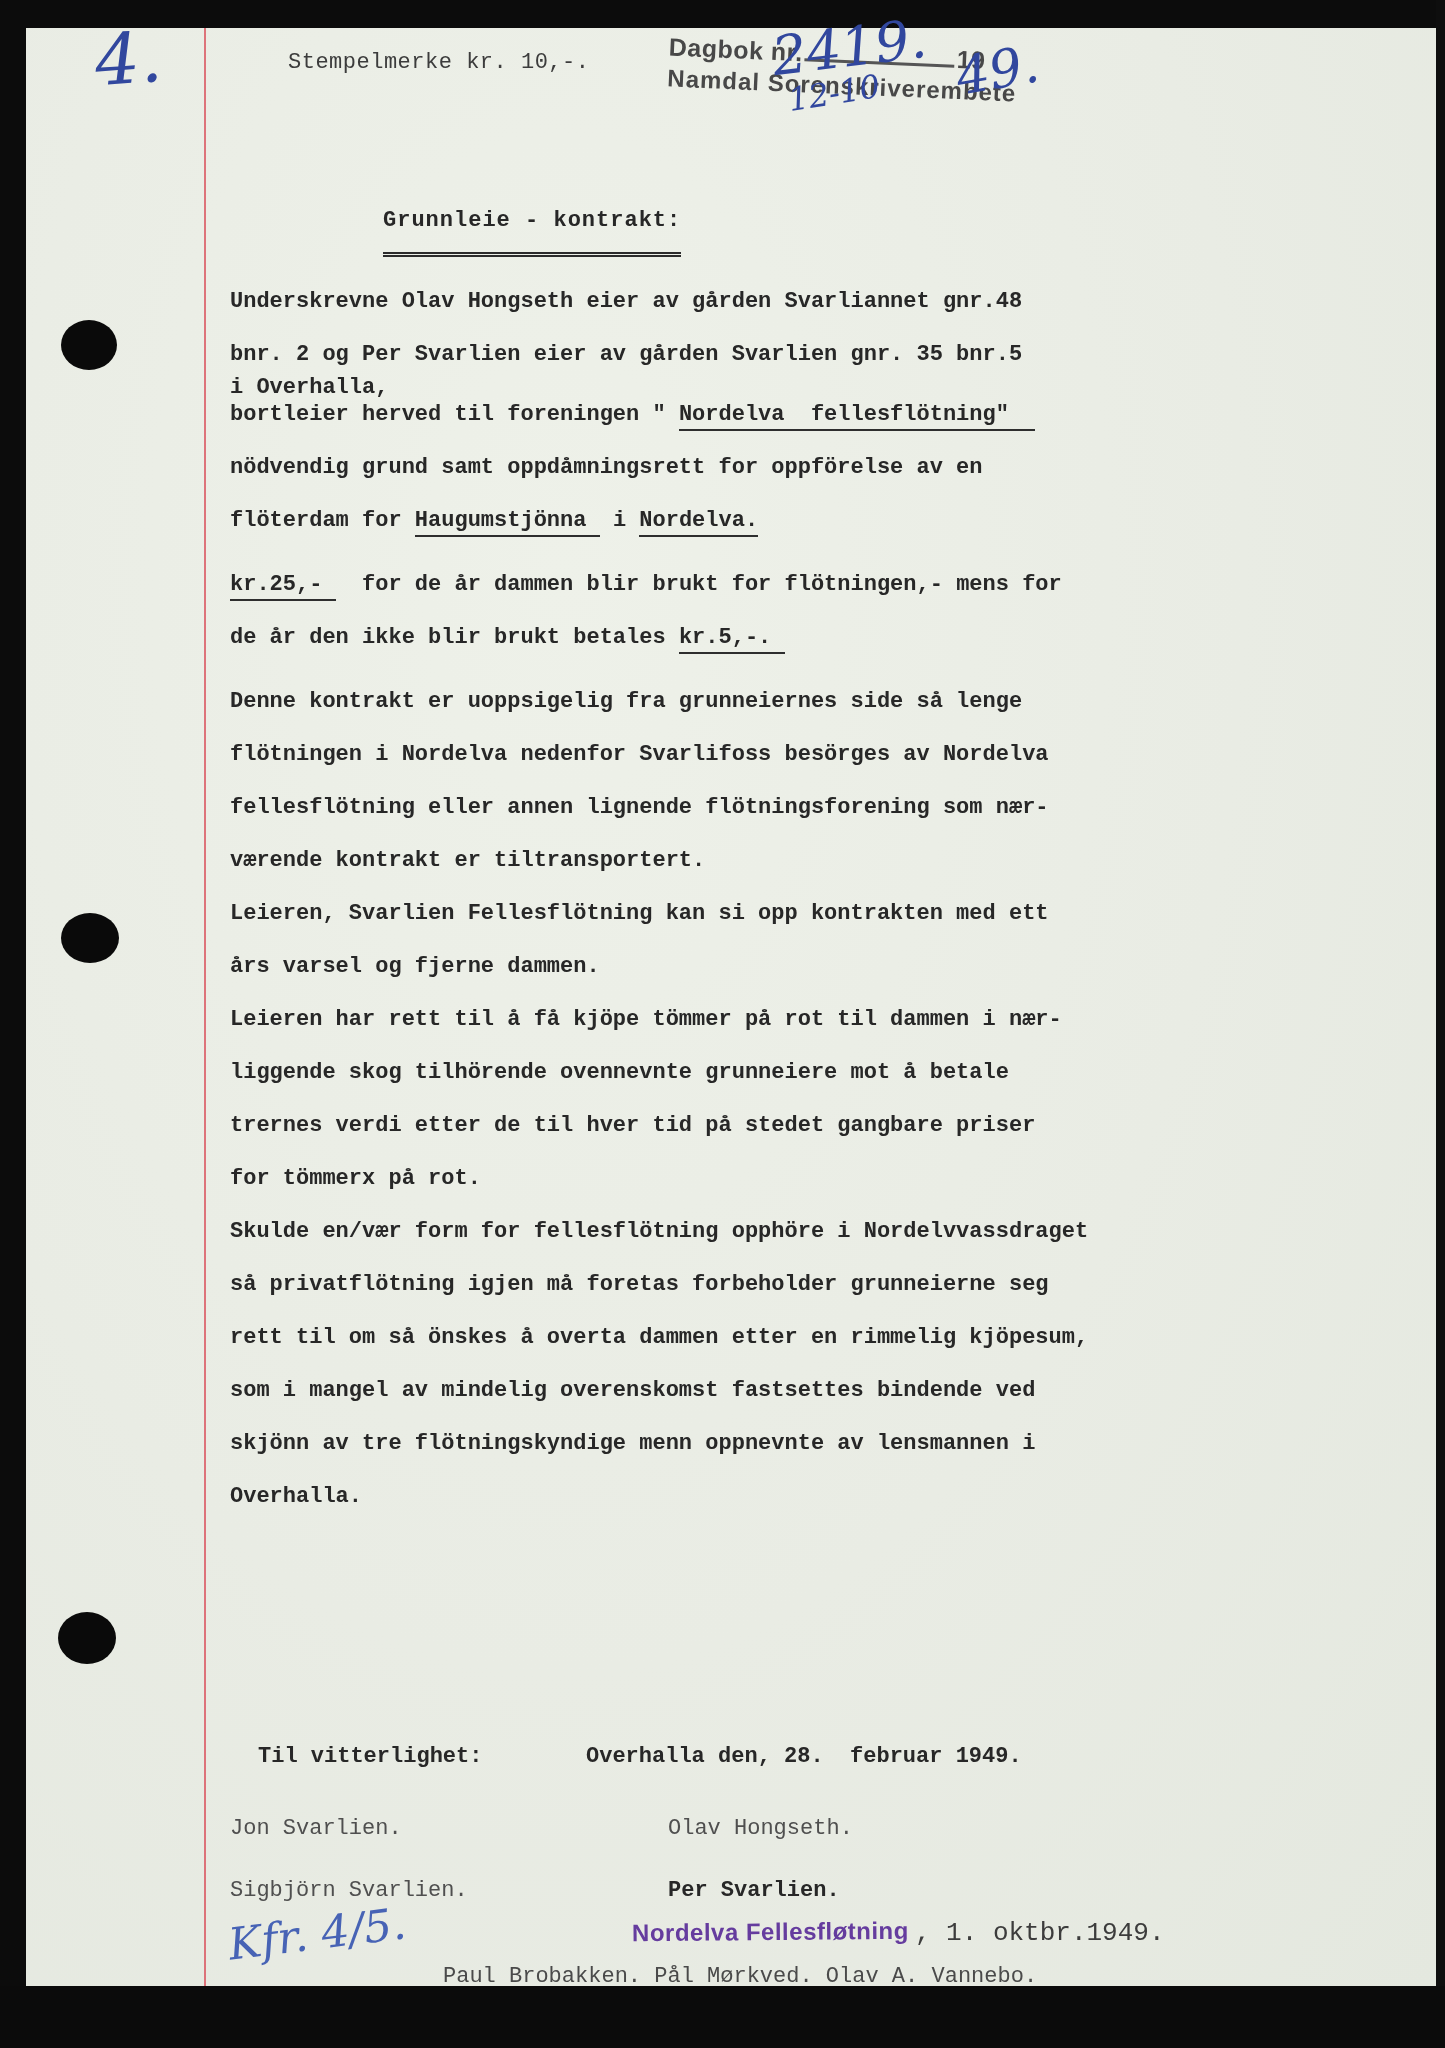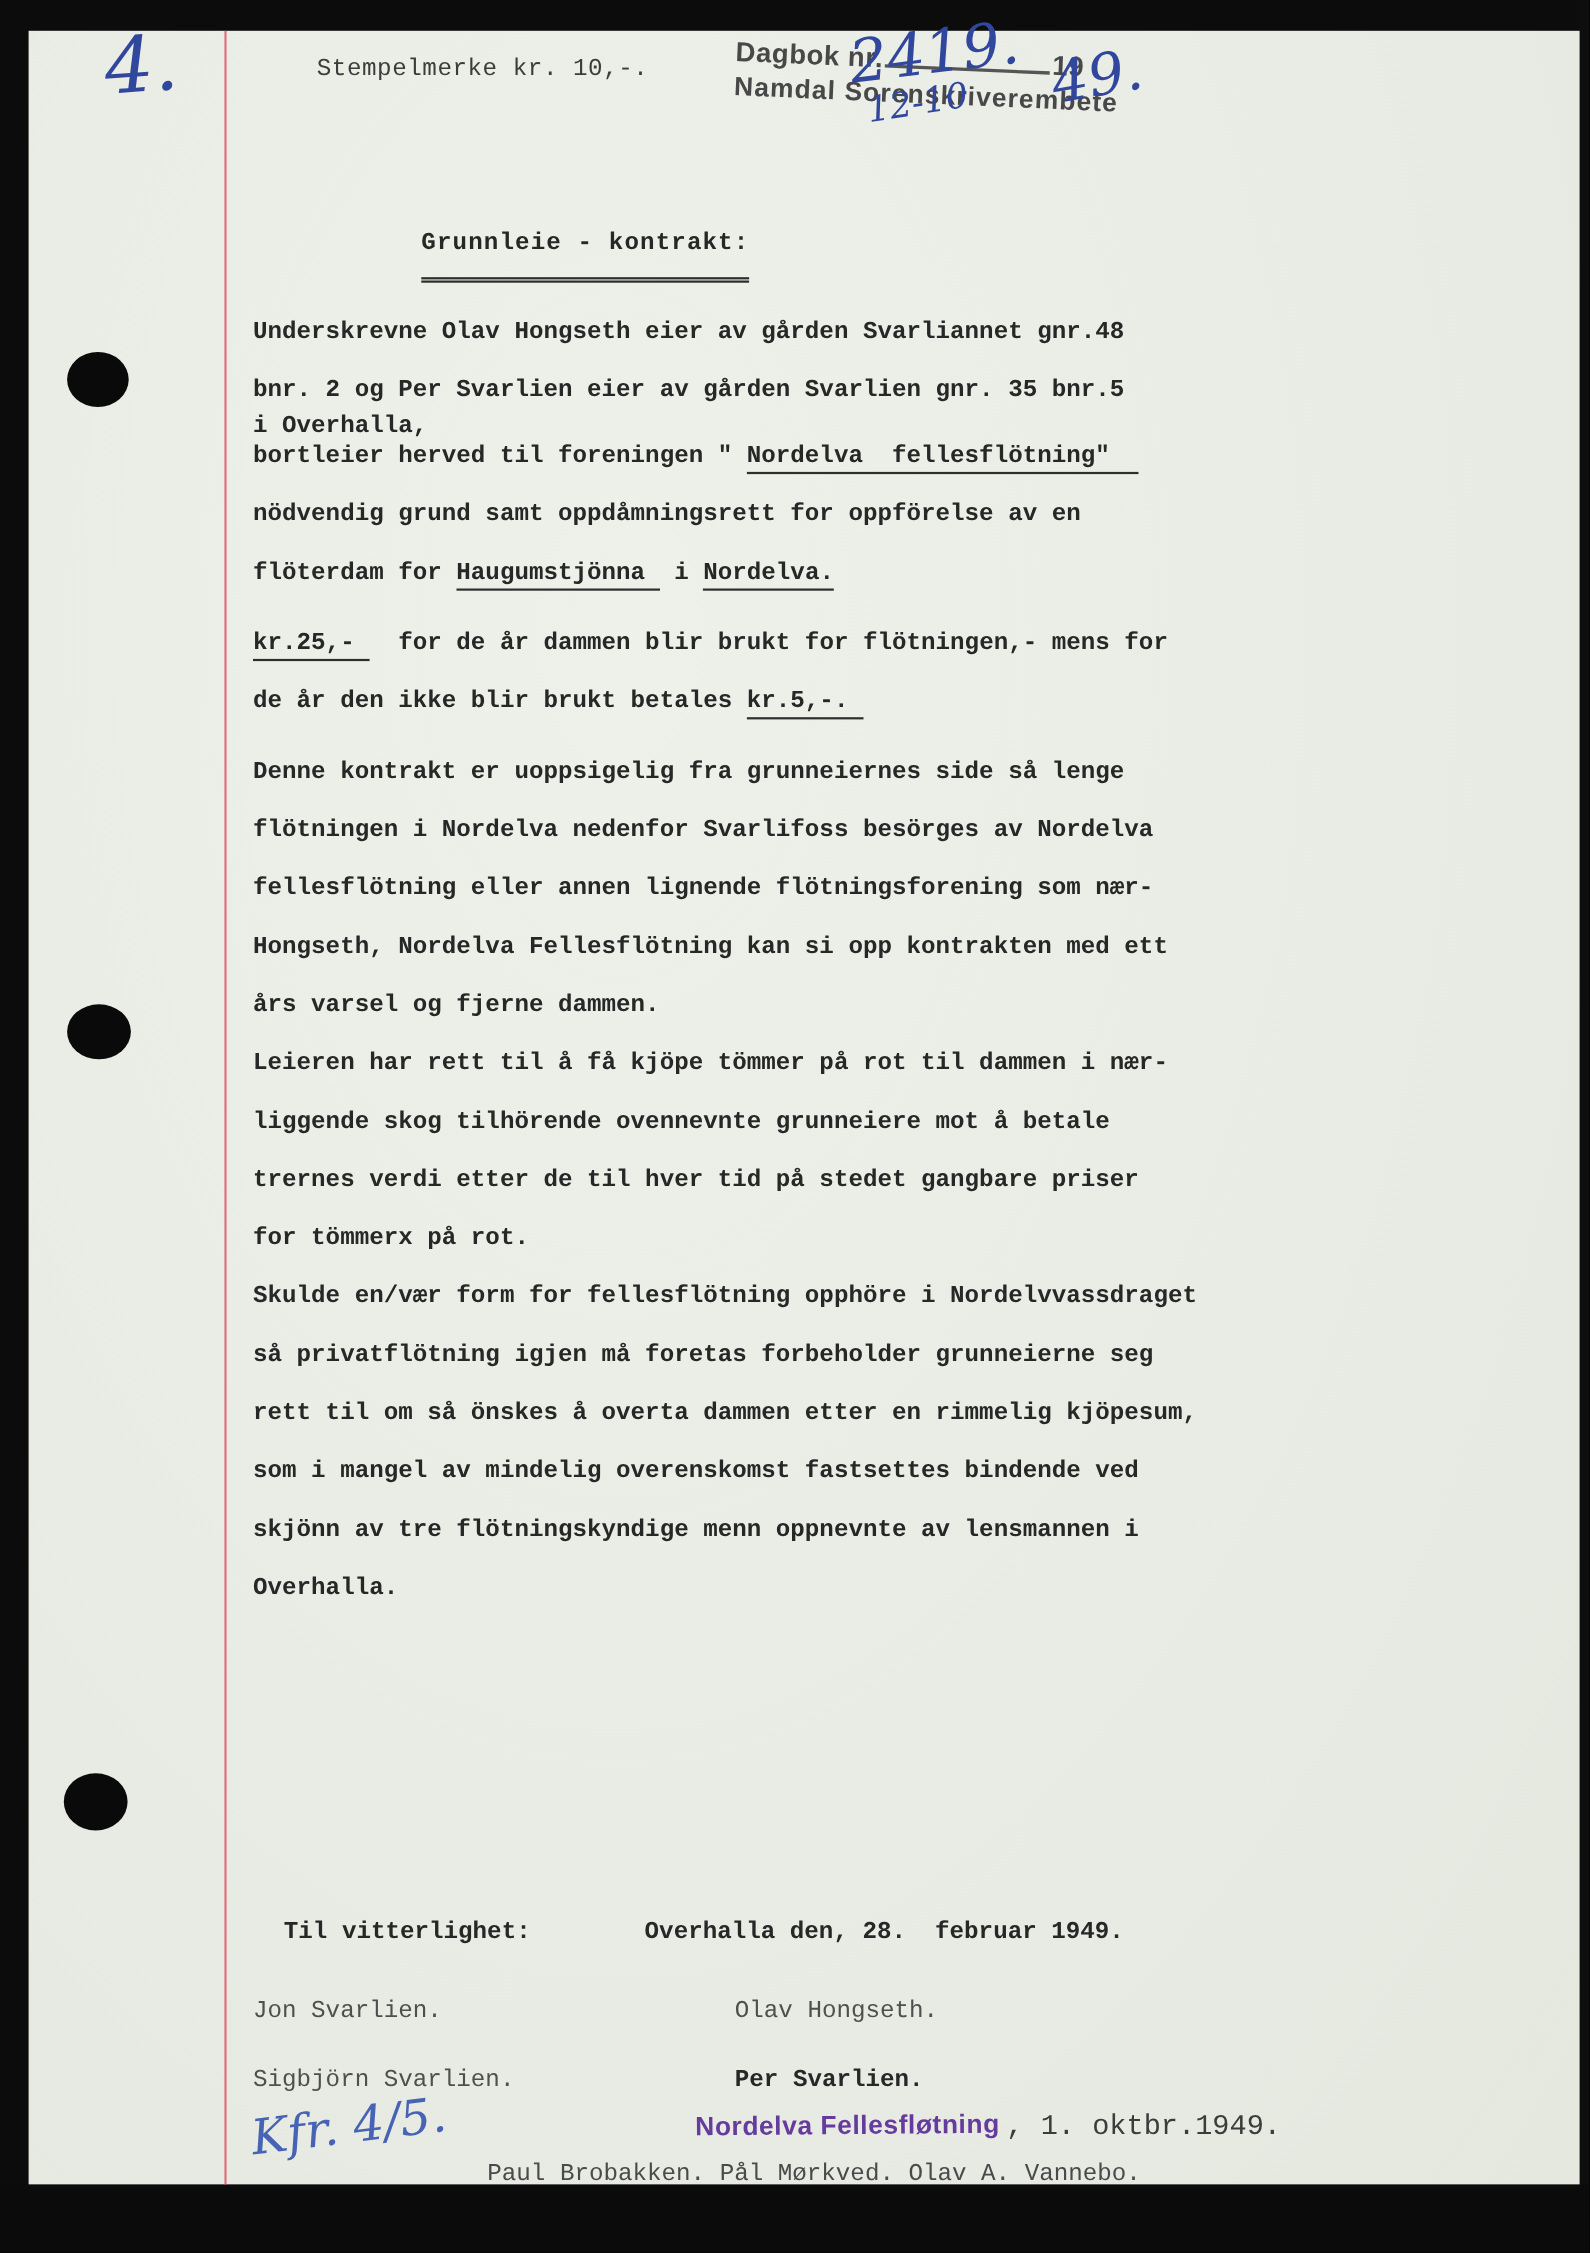--- a/index.html
+++ b/index.html
@@ -89,21 +89,22 @@
         <div class="line"><span>flöterdam for </span><span class="u">Haugumstjönna </span><span> i </span><span class="u">Nordelva.</span></div>
       </div>
       <div class="para">
         <div class="line"><span class="u">kr.25,- </span><span>  for de år dammen blir brukt for flötningen,- mens for</span></div>
         <div class="line"><span>de år den ikke blir brukt betales </span><span class="u">kr.5,-. </span></div>
       </div>
       <div class="para">
         <div class="line"><span>Denne kontrakt er uoppsigelig fra grunneiernes side så lenge</span></div>
         <div class="line"><span>flötningen i Nordelva nedenfor Svarlifoss besörges av Nordelva</span></div>
         <div class="line"><span>fellesflötning eller annen lignende flötningsforening som nær-</span></div>
-        <div class="line"><span>Hongseth, Nordelva Fellesflötning kan si opp kontrakten med ett</span></div>
+        <div class="line"><span>værende kontrakt er tiltransportert.</span></div>
+        <div class="line"><span>Leieren, Svarlien Fellesflötning kan si opp kontrakten med ett</span></div>
         <div class="line"><span>års varsel og fjerne dammen.</span></div>
         <div class="line"><span>Leieren har rett til å få kjöpe tömmer på rot til dammen i nær-</span></div>
         <div class="line"><span>liggende skog tilhörende ovennevnte grunneiere mot å betale</span></div>
         <div class="line"><span>trernes verdi etter de til hver tid på stedet gangbare priser</span></div>
         <div class="line"><span>for tömmerx på rot.</span></div>
         <div class="line"><span>Skulde en/vær form for fellesflötning opphöre i Nordelvvassdraget</span></div>
         <div class="line"><span>så privatflötning igjen må foretas forbeholder grunneierne seg</span></div>
         <div class="line"><span>rett til om så önskes å overta dammen etter en rimmelig kjöpesum,</span></div>
         <div class="line"><span>som i mangel av mindelig overenskomst fastsettes bindende ved</span></div>
         <div class="line"><span>skjönn av tre flötningskyndige menn oppnevnte av lensmannen i</span></div>

